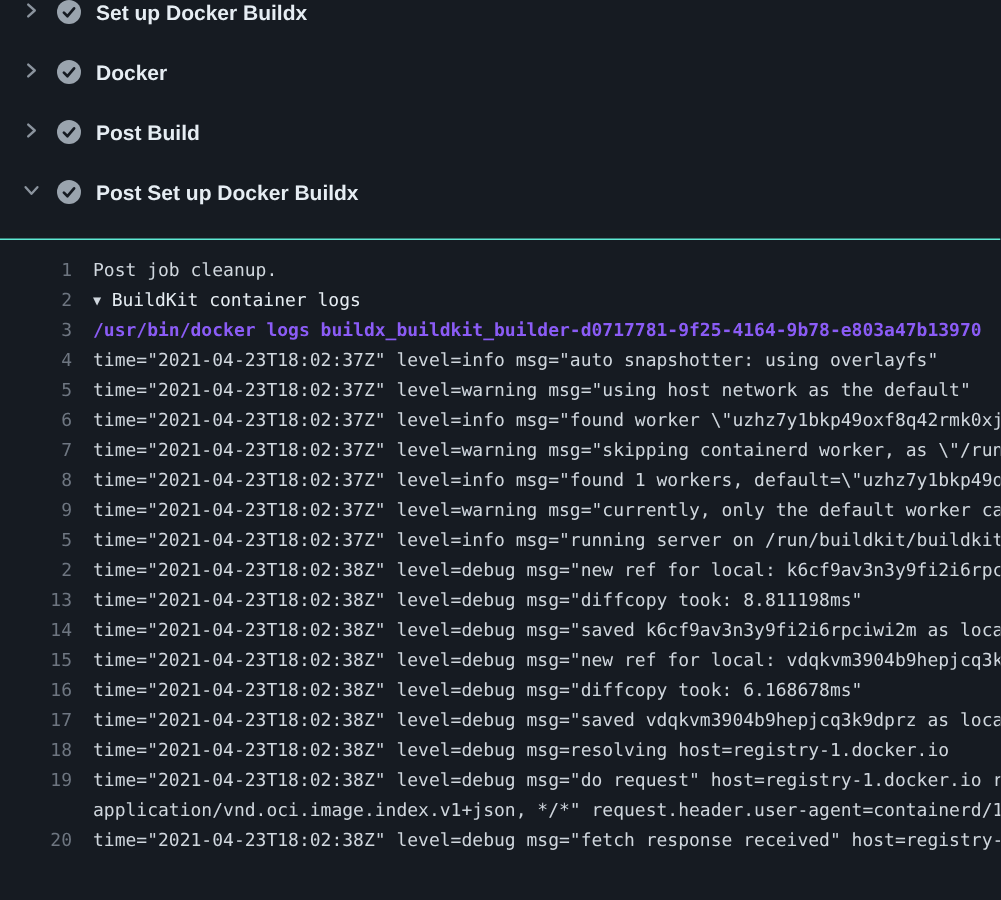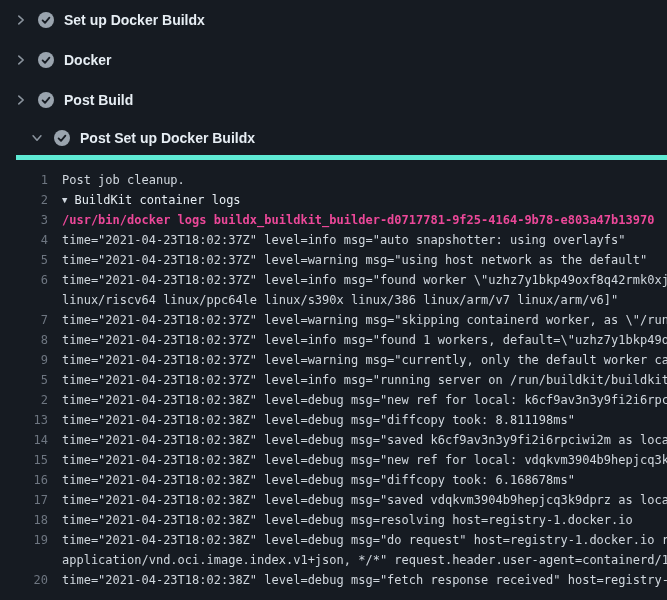--- a/index.html
+++ b/index.html
@@ -5,46 +5,46 @@
   * { margin:0; padding:0; box-sizing:border-box; }
   html,body {
     width:667px; height:600px; overflow:hidden;
     background:#161b22;
   }
   body { font-family:"Liberation Sans", sans-serif; }
 
   
   .steps { }
   .step {
-    display:flex; align-items:center;
+    display:flex; align-items:flex-start;
     height:40px; padding:0 14px;
     color:#e6edf3; font-size:14px; font-weight:600;
     cursor:pointer;
   }
   .chev { width:14px; height:14px; display:flex; align-items:center; justify-content:center; flex:none; }
   .chev svg { display:block; }
   .step.expanded .chev svg { transform:rotate(90deg); }
   .check { margin:0 10px; display:flex; flex:none; }
   .step-label { white-space:nowrap; }
-  .step.expanded { border-bottom:5px solid #5eead4;margin-left:16px; }
+  .step.expanded { border-bottom:1px solid #5eead4; }
 
   
   .log {
     padding-top:10px;
     font-family:"DejaVu Sans Mono", monospace;
     font-size:12px; line-height:20px;
     color:#d0d7de;
   }
   .row { display:flex; height:20px; white-space:pre; overflow:hidden; }
   .num {
     width:48px; flex:none; text-align:right;
     color:#6e7681; user-select:none; cursor:pointer;
   }
   .txt { padding-left:14px; flex:none; }
-  .row.command .txt { color:#ec4899; font-weight:bold; }
+  .row.command .txt { color:#8b5cf6; font-weight:bold; }
   .row.group .txt { color:#e6edf3; }
   .tri { display:inline-block; font-size:9px; transform:translateY(-1px); margin-right:7px; color:#d0d7de; }
 </style>
 </head>
 <body>
 
 <div class="steps">
 
   <div class="step collapsed">
     <span class="chev">
@@ -127,23 +127,20 @@
   </div>
 
   <div class="row plain">
     <span class="num">5</span><span class="txt">time="2021-04-23T18:02:37Z" level=warning msg="using host network as the default"</span>
   </div>
 
   <div class="row plain">
     <span class="num">6</span><span class="txt">time="2021-04-23T18:02:37Z" level=info msg="found worker \"uzhz7y1bkp49oxf8q42rmk0xj</span>
   </div>
 
-  <div class="row cont">
-    <span class="num"></span><span class="txt">linux/riscv64 linux/ppc64le linux/s390x linux/386 linux/arm/v7 linux/arm/v6]"</span>
-  </div>
 
   <div class="row plain">
     <span class="num">7</span><span class="txt">time="2021-04-23T18:02:37Z" level=warning msg="skipping containerd worker, as \"/run</span>
   </div>
 
   <div class="row plain">
     <span class="num">8</span><span class="txt">time="2021-04-23T18:02:37Z" level=info msg="found 1 workers, default=\"uzhz7y1bkp49o</span>
   </div>
 
   <div class="row plain">

